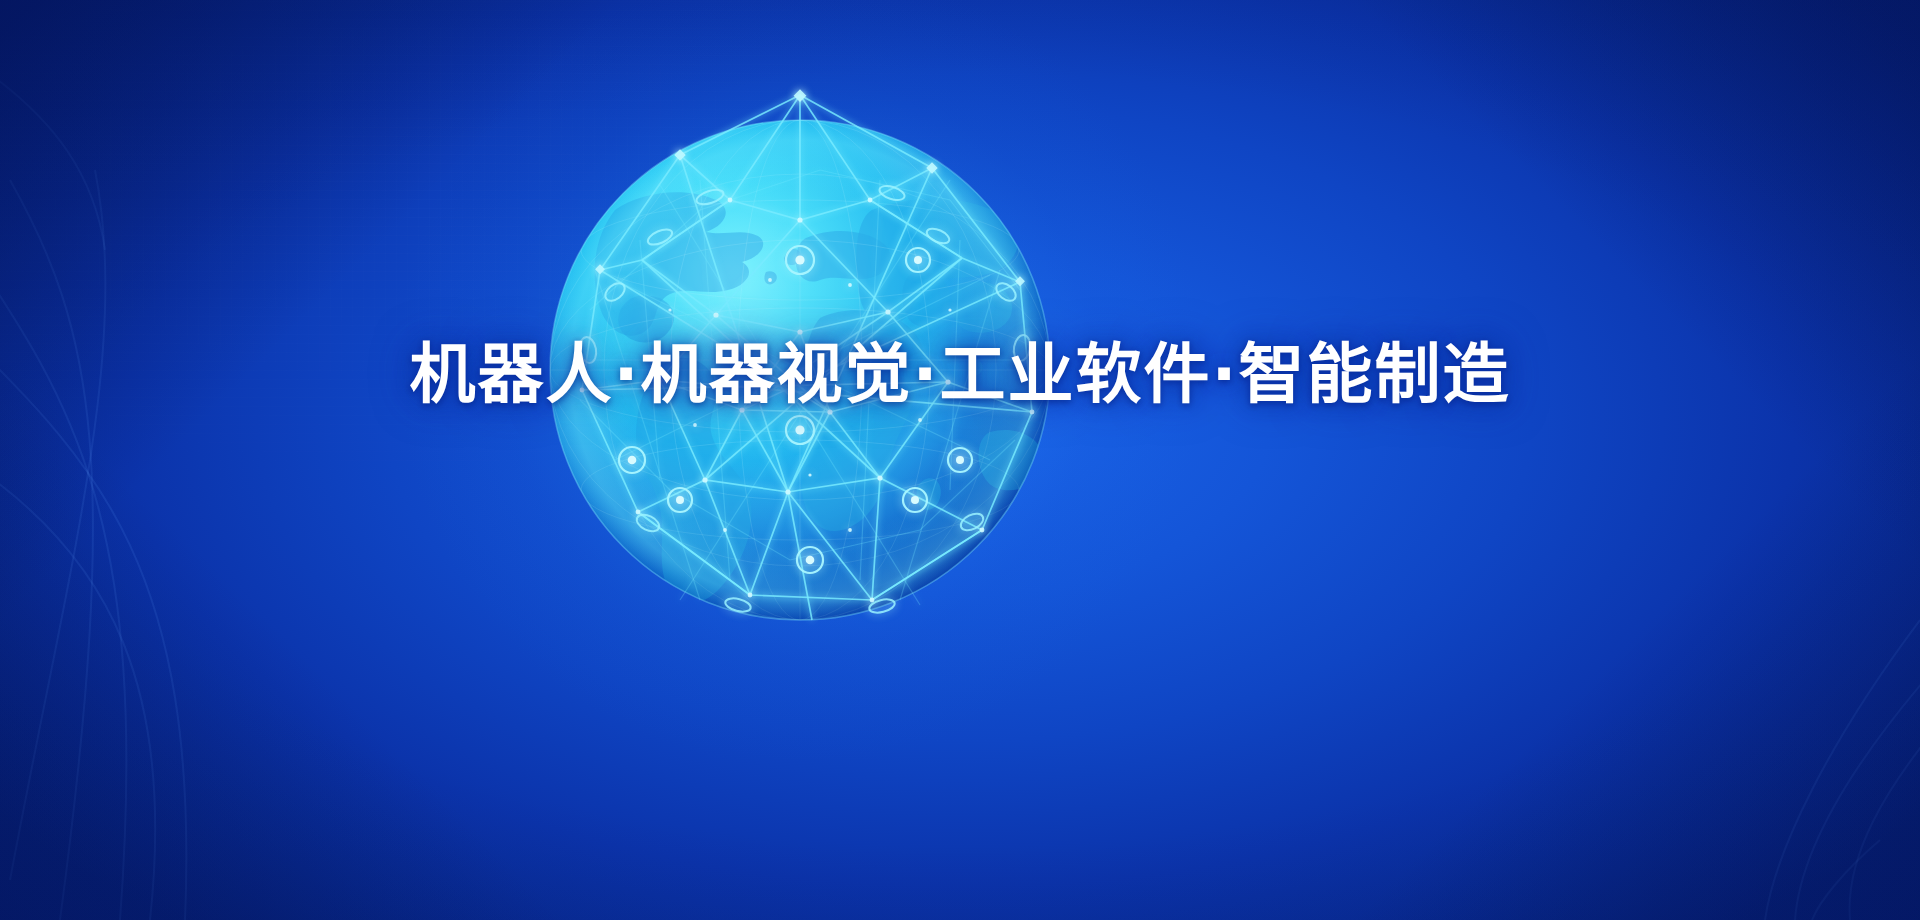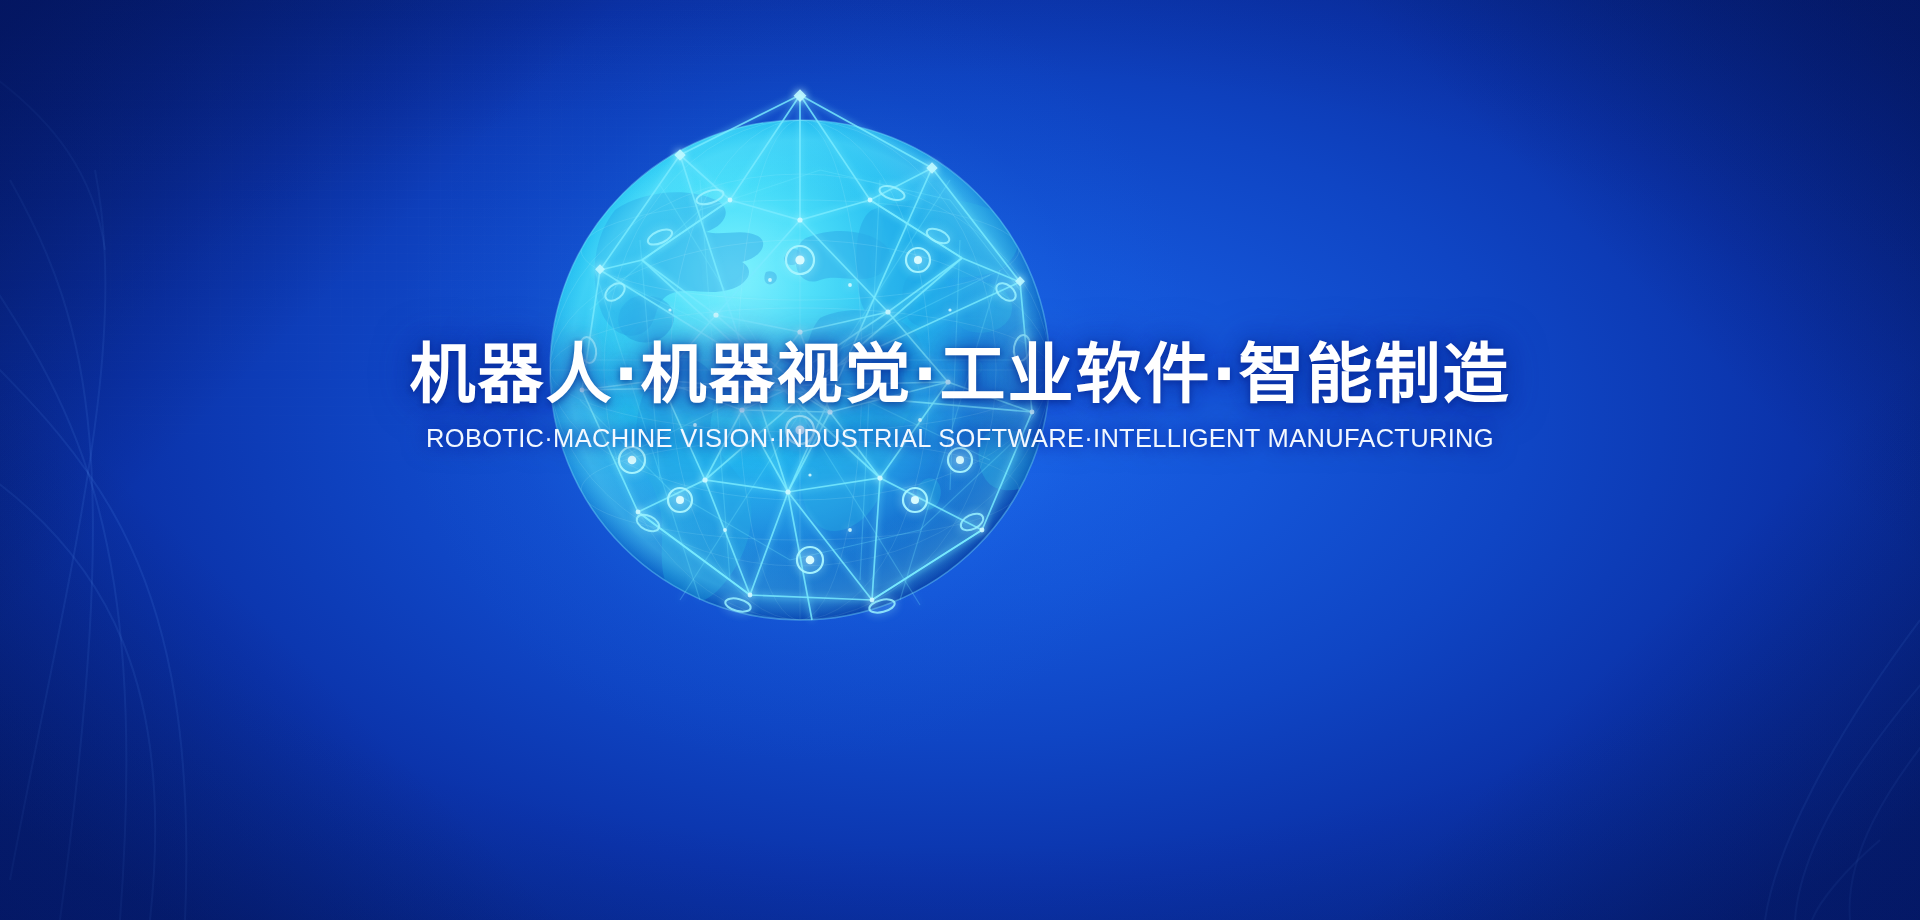--- a/index.html
+++ b/index.html
@@ -399,16 +399,15 @@
           <circle cx="150" cy="250" r="1.6"></circle>
           <circle cx="430" cy="250" r="1.6"></circle>
           <circle cx="290" cy="415" r="1.6"></circle>
         </g>
       </g>
     </svg>
   </div>
 
   <div class="headline-block">
     <h1 class="headline">机器人·机器视觉·工业软件·智能制造</h1>
-    <p class="subhead">ROBOTIC·MACHINE VISION·INDUSTRIAL SOFTWARE·INTELLIGENT MANUFACTURING</p>
   </div>
 
 </div>
 
 </body></html>

